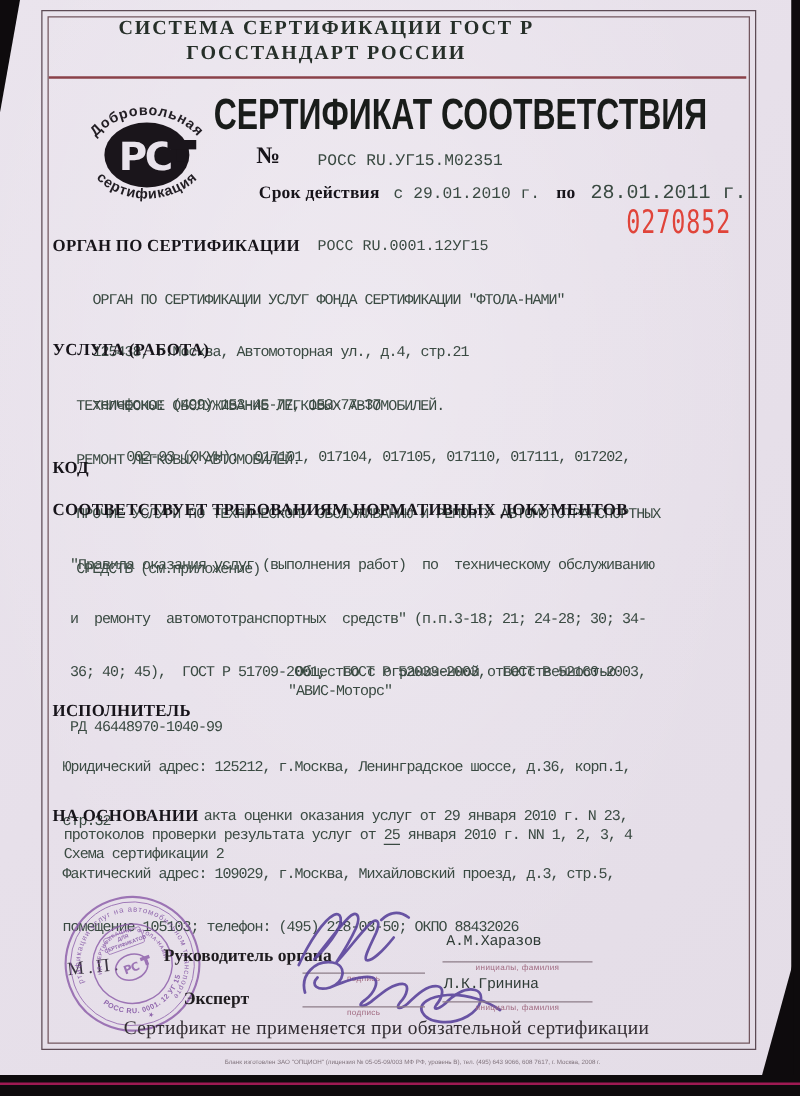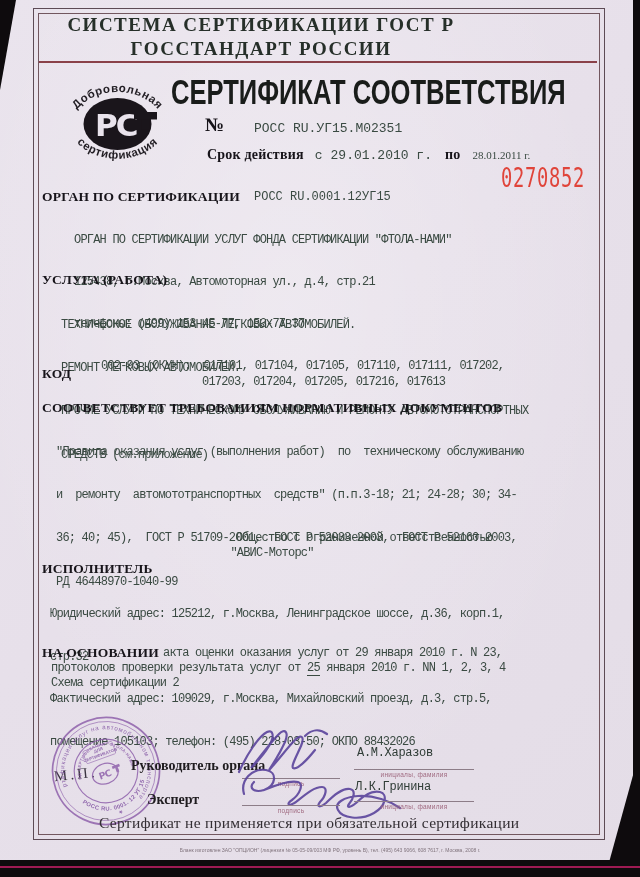--- a/index.html
+++ b/index.html
@@ -16,21 +16,21 @@
   .wedge-br{left:605px;top:768px;width:30px;height:109px;background:#0e0b0d;
             clip-path:polygon(100% 0,100% 100%,0 100%);}
   .strip-bottom{left:0;top:860px;width:640px;height:17px;background:#0e0b0d;}
   .magenta-line{left:0;top:866px;width:640px;height:2px;background:#b81d60;opacity:.85;}
   
   .b-outer{left:33px;top:8px;width:570px;height:830px;border:1.6px solid #5d4b55;}
   .b-inner{left:38px;top:13px;width:560px;height:820px;border:1px solid #72575f;}
   .sep{left:39px;top:61px;width:558px;height:2px;background:#8a4149;}
   
   .hdr{left:30px;top:14px;width:462px;text-align:center;font-weight:bold;color:#262f29;}
-  .hdr-l{font-size:19px;letter-spacing:1.5px;white-space:nowrap;}
+  .hdr-l{font-size:16px;letter-spacing:1.5px;white-space:nowrap;}
   .title{left:171px;top:72px;font-family:"Liberation Sans",sans-serif;font-weight:bold;
          font-size:35px;color:#191c1a;transform:scaleX(.73);transform-origin:left top;
          white-space:nowrap;}
   .lbl{font-family:"Liberation Serif",serif;font-weight:bold;font-size:13.5px;
        color:#17141a;letter-spacing:.2px;white-space:nowrap;}
   .tw{font-family:"Liberation Mono",monospace;font-size:12px;letter-spacing:-.8px;
       color:#3a4a42;white-space:pre;}
   .tw-block div{line-height:15.2px;}
   .serial{left:501px;top:163px;font-family:"DejaVu Sans Mono",monospace;font-size:26px;
           transform:scaleX(.72);transform-origin:left top;letter-spacing:1px;white-space:nowrap;}
@@ -79,21 +79,21 @@
   <div class="abs title">СЕРТИФИКАТ СООТВЕТСТВИЯ</div>
 
   <div class="abs lbl" style="left:205px;top:114px;font-size:19px;">№</div>
   <div class="abs tw" style="left:254px;top:121px;font-size:13px;letter-spacing:0;">РОСС RU.УГ15.М02351</div>
 
   <div class="abs" style="left:207px;top:145px;white-space:nowrap;">
     <span class="lbl" style="font-size:14px;">Срок действия</span>
     <span class="tw" style="font-size:13px;letter-spacing:0;margin-left:7px;">с</span>
     <span class="tw" style="font-size:13px;letter-spacing:0;margin-left:4px;">29.01.2010 г.</span>
     <span class="lbl" style="font-size:14px;margin-left:9px;">по</span>
-    <span class="tw" style="font-size:11px;letter-spacing:0;margin-left:8px;font-family:Liberation Serif, serif;">28.01.2011 г.</span>
+    <span class="tw" style="font-size:16px;letter-spacing:0;margin-left:8px;">28.01.2011 г.</span>
   </div>
 
   <div class="abs serial" style="color:#e0443a;">0270852</div>
 
   <div class="abs lbl" style="left:42px;top:189px;">ОРГАН ПО СЕРТИФИКАЦИИ</div>
   <div class="abs tw" style="left:254px;top:190px;letter-spacing:0;">РОСС RU.0001.12УГ15</div>
   <div class="abs tw tw-block" style="left:74px;top:206px;width:450px;">
     <div style="line-height:13.8px;">ОРГАН ПО СЕРТИФИКАЦИИ УСЛУГ ФОНДА СЕРТИФИКАЦИИ "ФТОЛА-НАМИ"</div>
     <div style="line-height:13.8px;">125438, г.Москва, Автомоторная ул., д.4, стр.21</div>
     <div style="line-height:13.8px;">телефоны: (499) 153-45-77, 153-77-37</div>
@@ -102,21 +102,20 @@
   <div class="abs lbl" style="left:42px;top:272px;">УСЛУГА (РАБОТА)</div>
   <div class="abs tw tw-block" style="left:61px;top:290px;">
     <div>ТЕХНИЧЕСКОЕ ОБСЛУЖИВАНИЕ ЛЕГКОВЫХ АВТОМОБИЛЕЙ.</div>
     <div>РЕМОНТ ЛЕГКОВЫХ АВТОМОБИЛЕЙ.</div>
     <div>ПРОЧИЕ УСЛУГИ ПО ТЕХНИЧЕСКОМУ ОБСЛУЖИВАНИЮ И РЕМОНТУ АВТОМОТОТРАНСПОРТНЫХ</div>
     <div>СРЕДСТВ (см.приложение)</div>
   </div>
 
   <div class="abs lbl" style="left:42px;top:366px;">КОД</div>
   <div class="abs tw" style="left:101px;top:359px;">002-93 (ОКУН):  017101, 017104, 017105, 017110, 017111, 017202,</div>
-  <div class="abs tw" style="left:202px;top:375px;">017203, 017204, 017205, 017216, 017613</div>
 
   <div class="abs lbl" style="left:42px;top:400px;">СООТВЕТСТВУЕТ ТРЕБОВАНИЯМ НОРМАТИВНЫХ ДОКУМЕНТОВ</div>
   <div class="abs tw tw-block" style="left:56px;top:417px;">
     <div>"Правила оказания услуг (выполнения работ)  по  техническому обслуживанию</div>
     <div>и  ремонту  автомототранспортных  средств" (п.п.3-18; 21; 24-28; 30; 34-</div>
     <div>36; 40; 45),  ГОСТ Р 51709-2001,  ГОСТ Р 52033-2003,  ГОСТ Р 52160-2003,</div>
     <div>РД 46448970-1040-99</div>
   </div>
 
   <div class="abs tw" style="left:52px;top:531px;width:440px;text-align:right;">Общество с ограниченной ответственностью</div>

